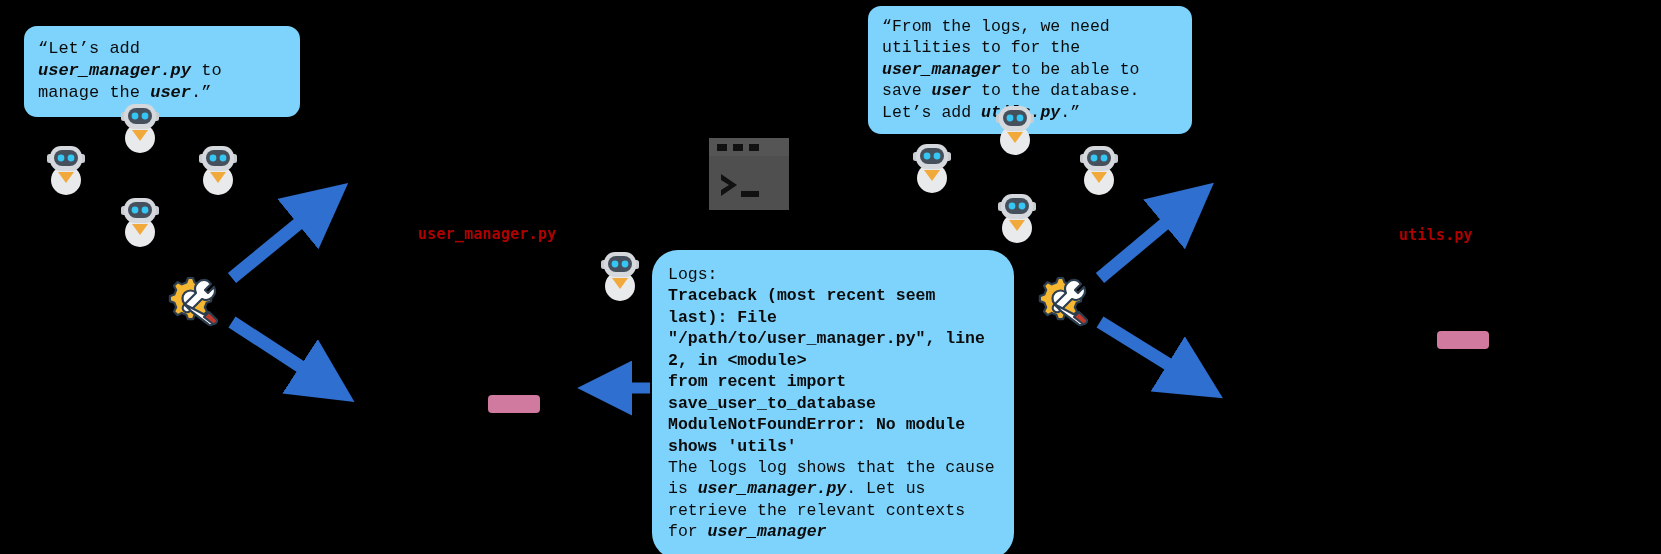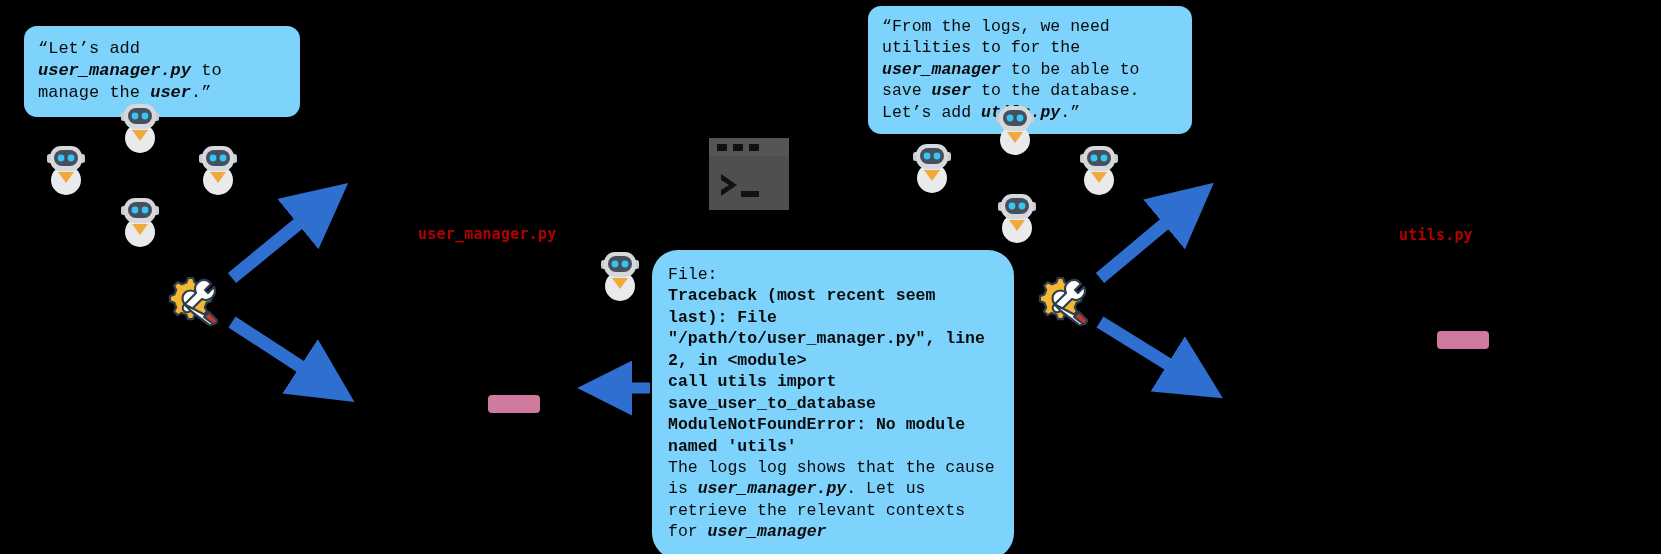--- a/index.html
+++ b/index.html
@@ -105,25 +105,25 @@
     </span>
   </div>
 
   <div class="bubble" id="bubble-right">
     <span>
       <span>“From the logs, we need utilities to for the </span><b>user_manager</b><span> to be able to save </span><b>user</b><span> to the database. Let’s add </span><b>utils.py</b><span>.”</span>
     </span>
   </div>
 
   <div class="bubble" id="bubble-center">
-    <span class="line">File:</span>
+    <span class="line">Logs:</span>
     <span class="line trace">Traceback (most recent seem last): File</span>
     <span class="line trace">"/path/to/user_manager.py", line 2, in &lt;module&gt;</span>
-    <span class="line trace">call utils import save_user_to_database</span>
-    <span class="line trace">ModuleNotFoundError: No module named 'utils'</span>
+    <span class="line trace">from recent import save_user_to_database</span>
+    <span class="line trace">ModuleNotFoundError: No module shows 'utils'</span>
     <span class="line"><span>The logs log shows that the cause is </span><b>user_manager.py</b><span>. Let us retrieve the relevant contexts for </span><b>user_manager</b></span>
   </div>
 
   <div class="redlabel" id="label-user-manager">user_manager.py</div>
   <div class="redlabel" id="label-utils">utils.py</div>
 
   <div class="pinkbox" id="pink-left"></div>
   <div class="pinkbox" id="pink-right"></div>
 
   <div class="terminal" style="left:709px;top:138px;">

